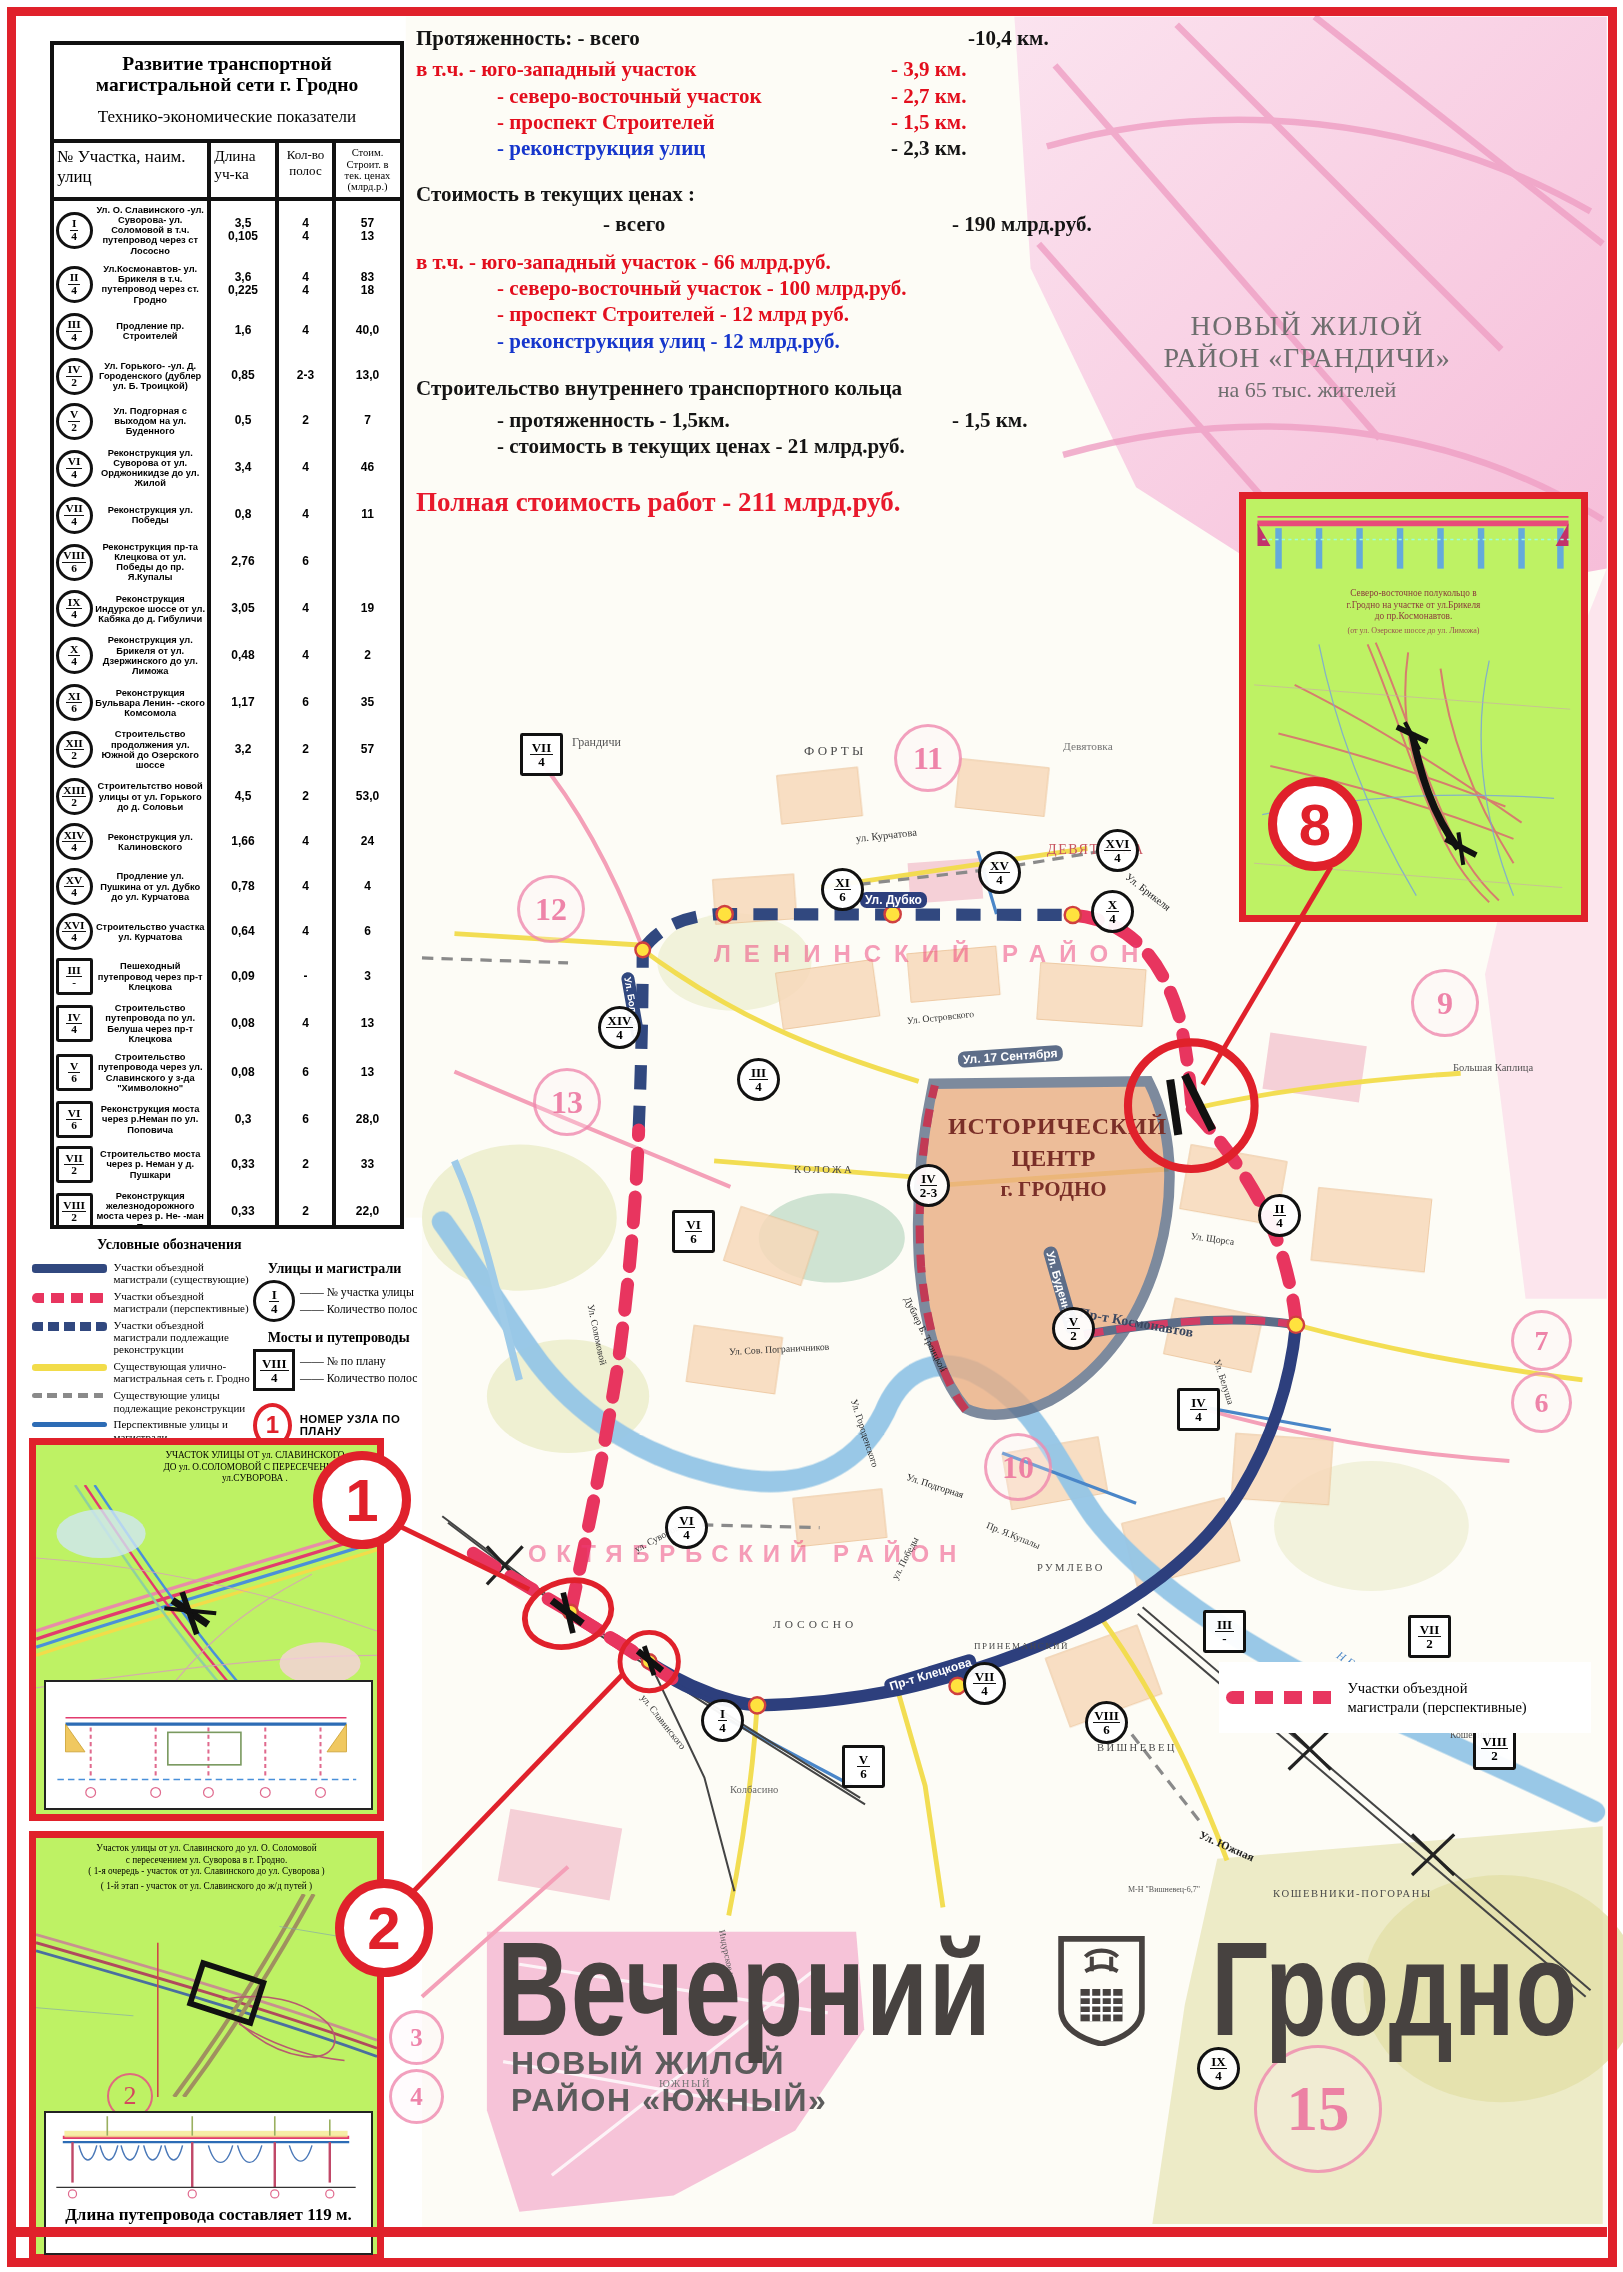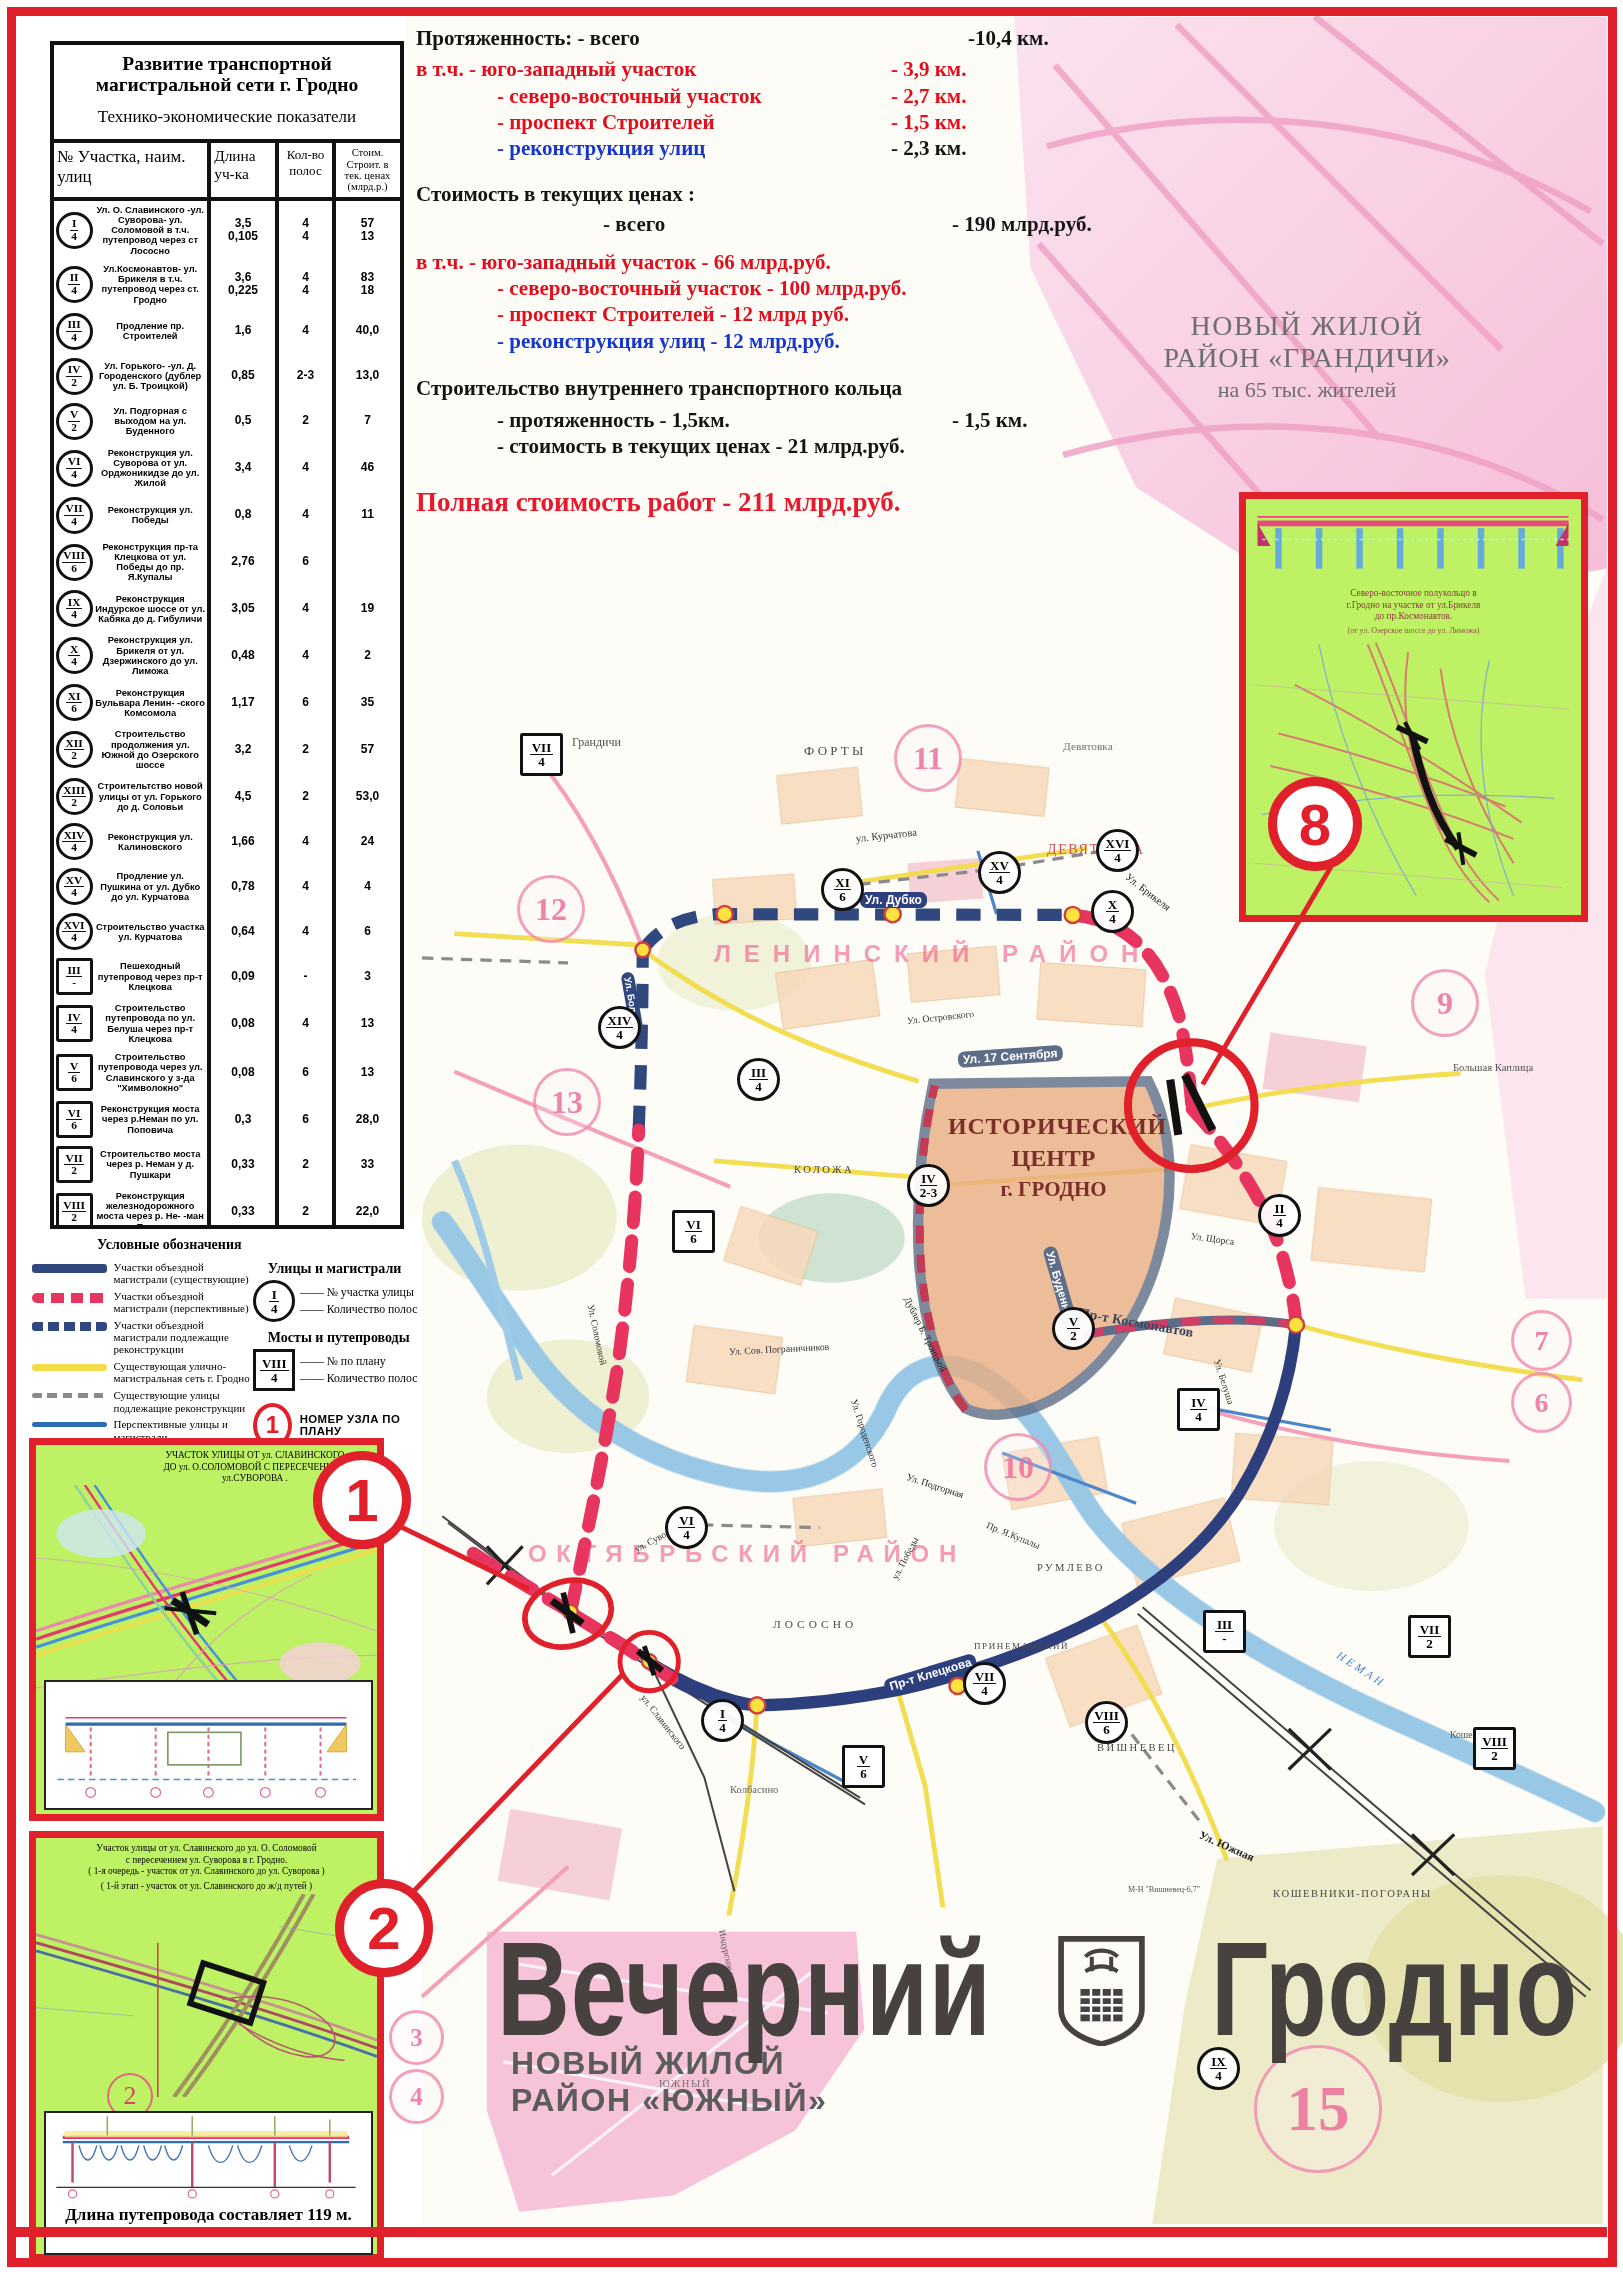--- a/index.html
+++ b/index.html
@@ -1136,20 +1136,27 @@
             <circle cx="32" cy="100" r="5"></circle>
             <circle cx="180" cy="100" r="5"></circle>
             <circle cx="282" cy="100" r="5"></circle>
             <circle cx="350" cy="100" r="5"></circle>
           </g>
       </svg>
       <div class="ins-cap">Длина путепровода составляет 119 м.</div>
     </div>
   </div>
 
+  <div class="map-legend-box">
+    <div class="mlb-sym"></div>
+    <div class="mlb-txt">
+      <div>Участки объездной</div>
+      <div>магистрали (перспективные)</div>
+    </div>
+  </div>
 
   <div class="foot-sub">
     <div class="s1">НОВЫЙ ЖИЛОЙ</div>
     <div class="s2">РАЙОН «ЮЖНЫЙ»</div>
   </div>
   <div class="logo">
     <span class="word">Вечерний</span>
     <svg width="97" height="114" viewBox="0 0 120 140">
       <path d="M 10 8 L 110 8 L 110 95 C 110 118 85 132 60 138 C 35 132 10 118 10 95 Z" fill="none" stroke="#474240" stroke-width="7"></path>
       <path d="M 40 30 C 50 20 70 20 80 30 M 48 30 L 48 48 M 72 30 L 72 48 M 40 48 C 55 40 65 40 80 48" fill="none" stroke="#474240" stroke-width="5"></path>

